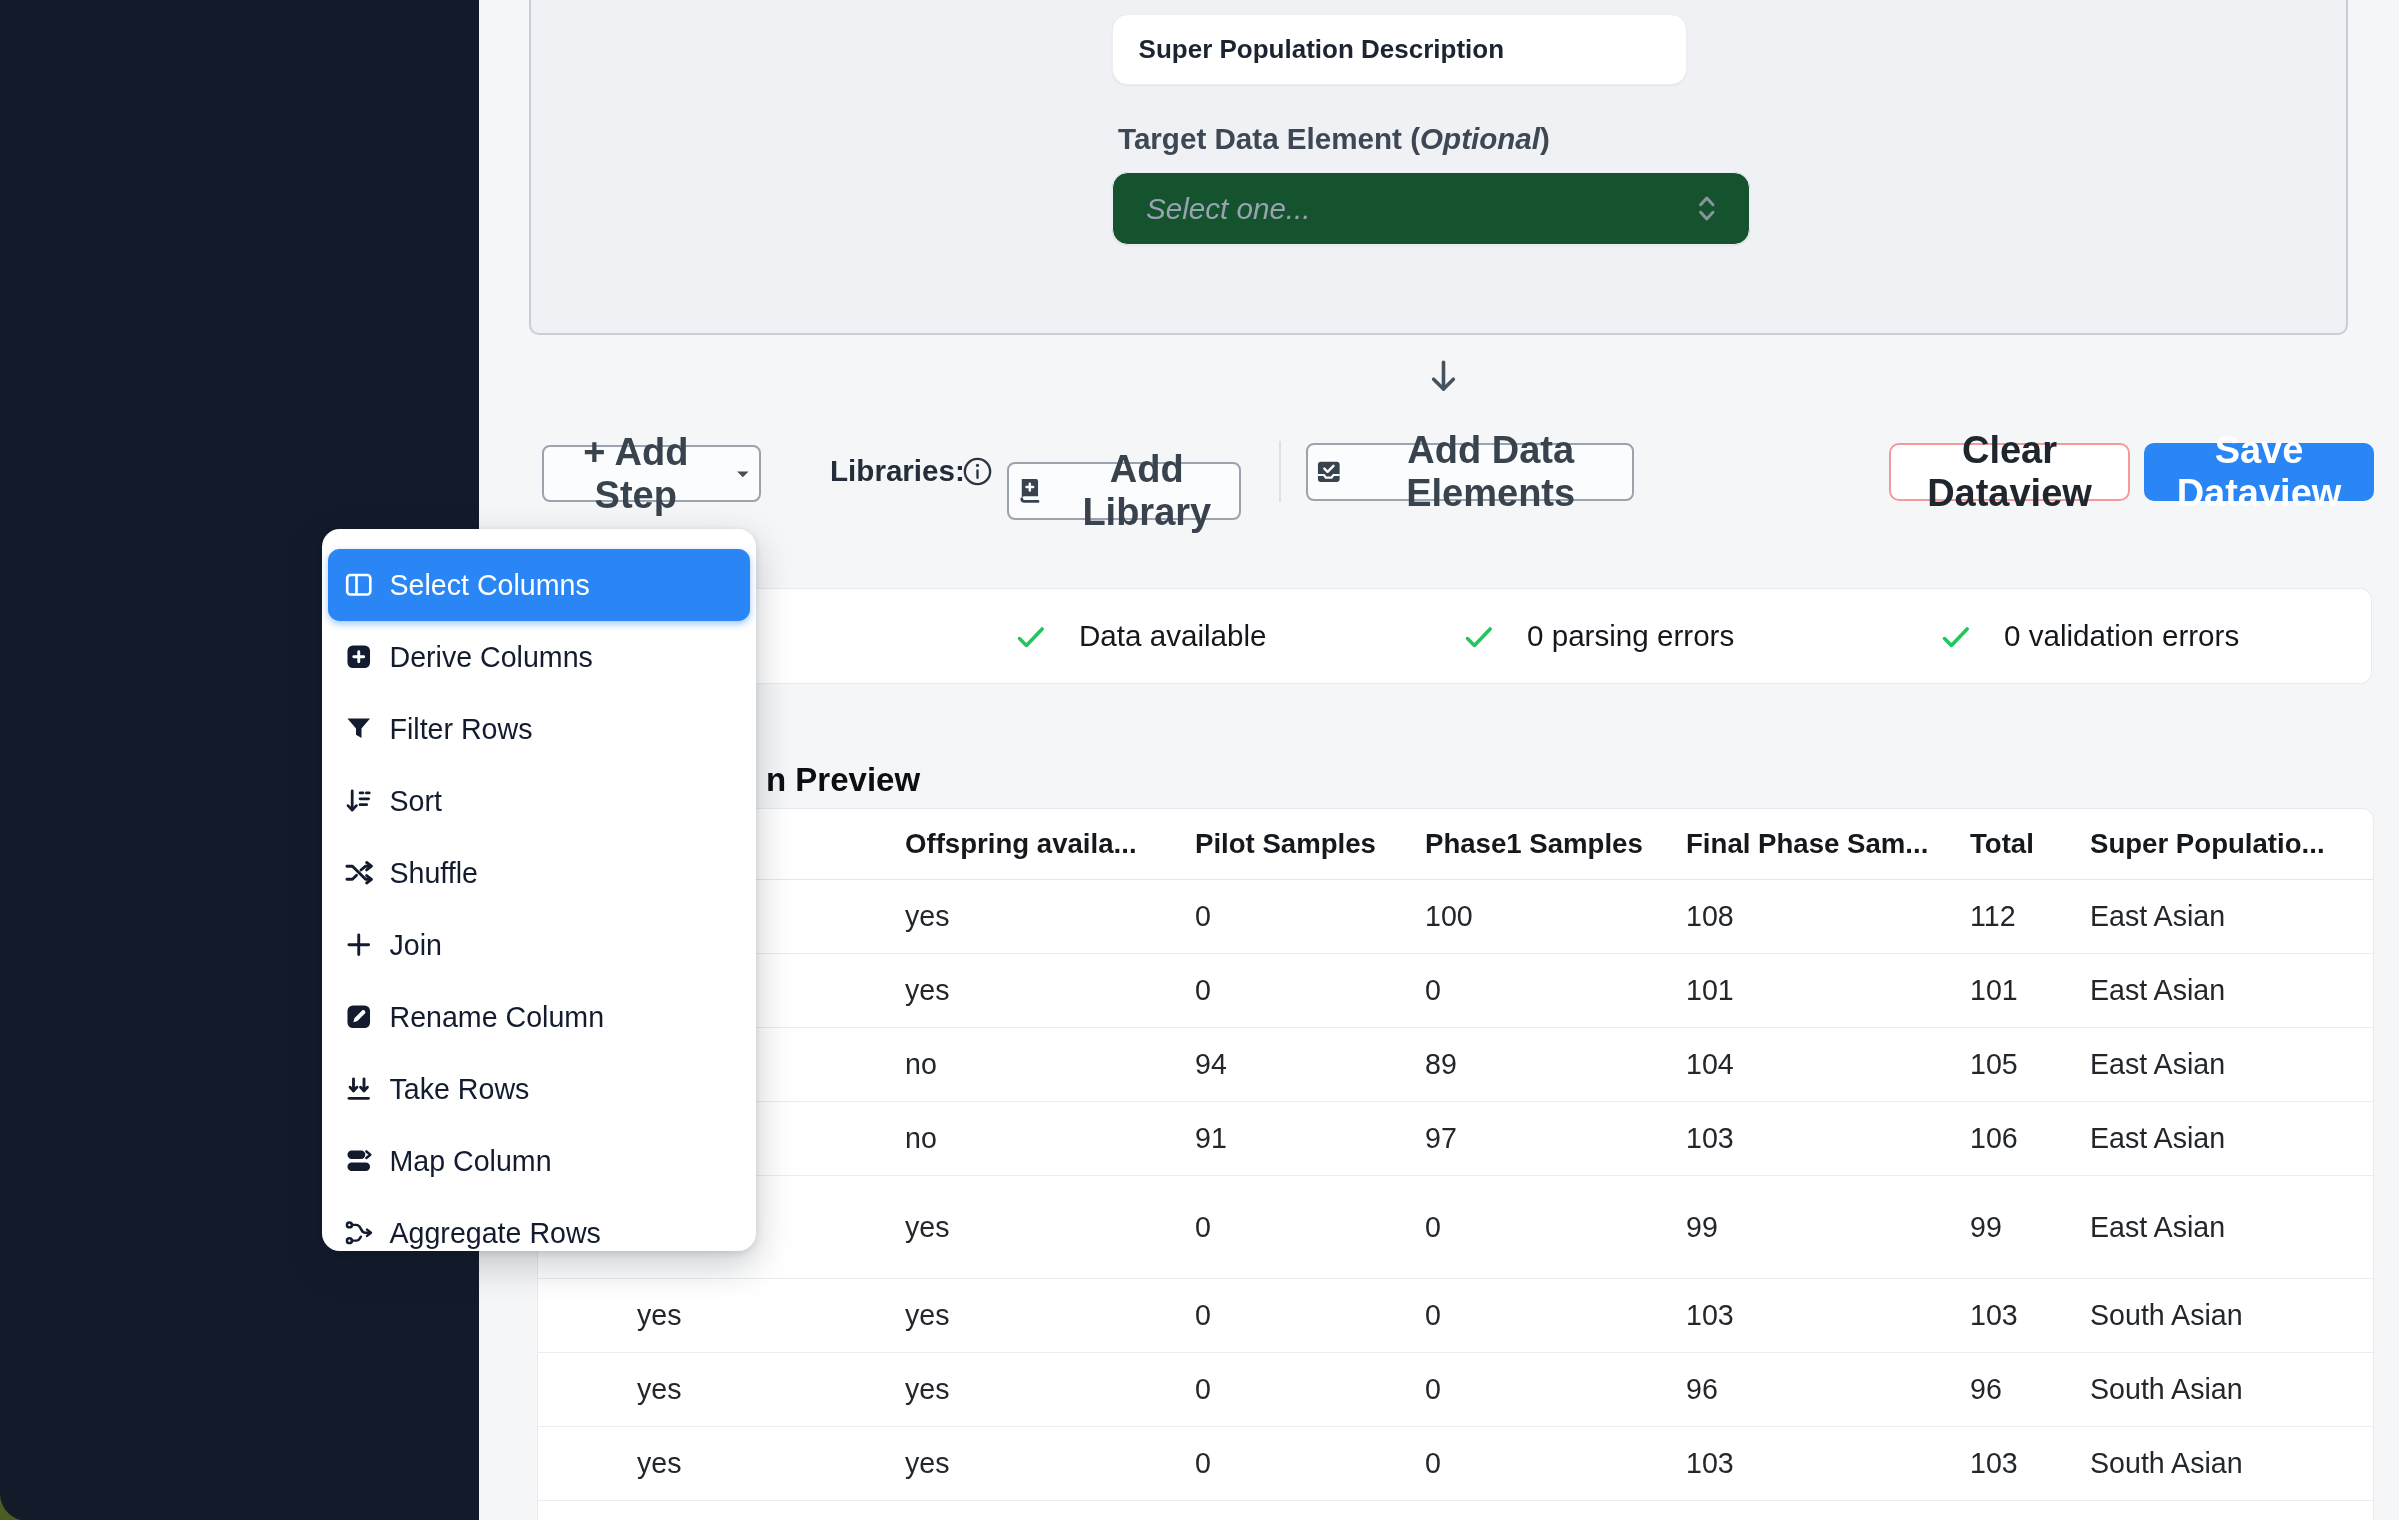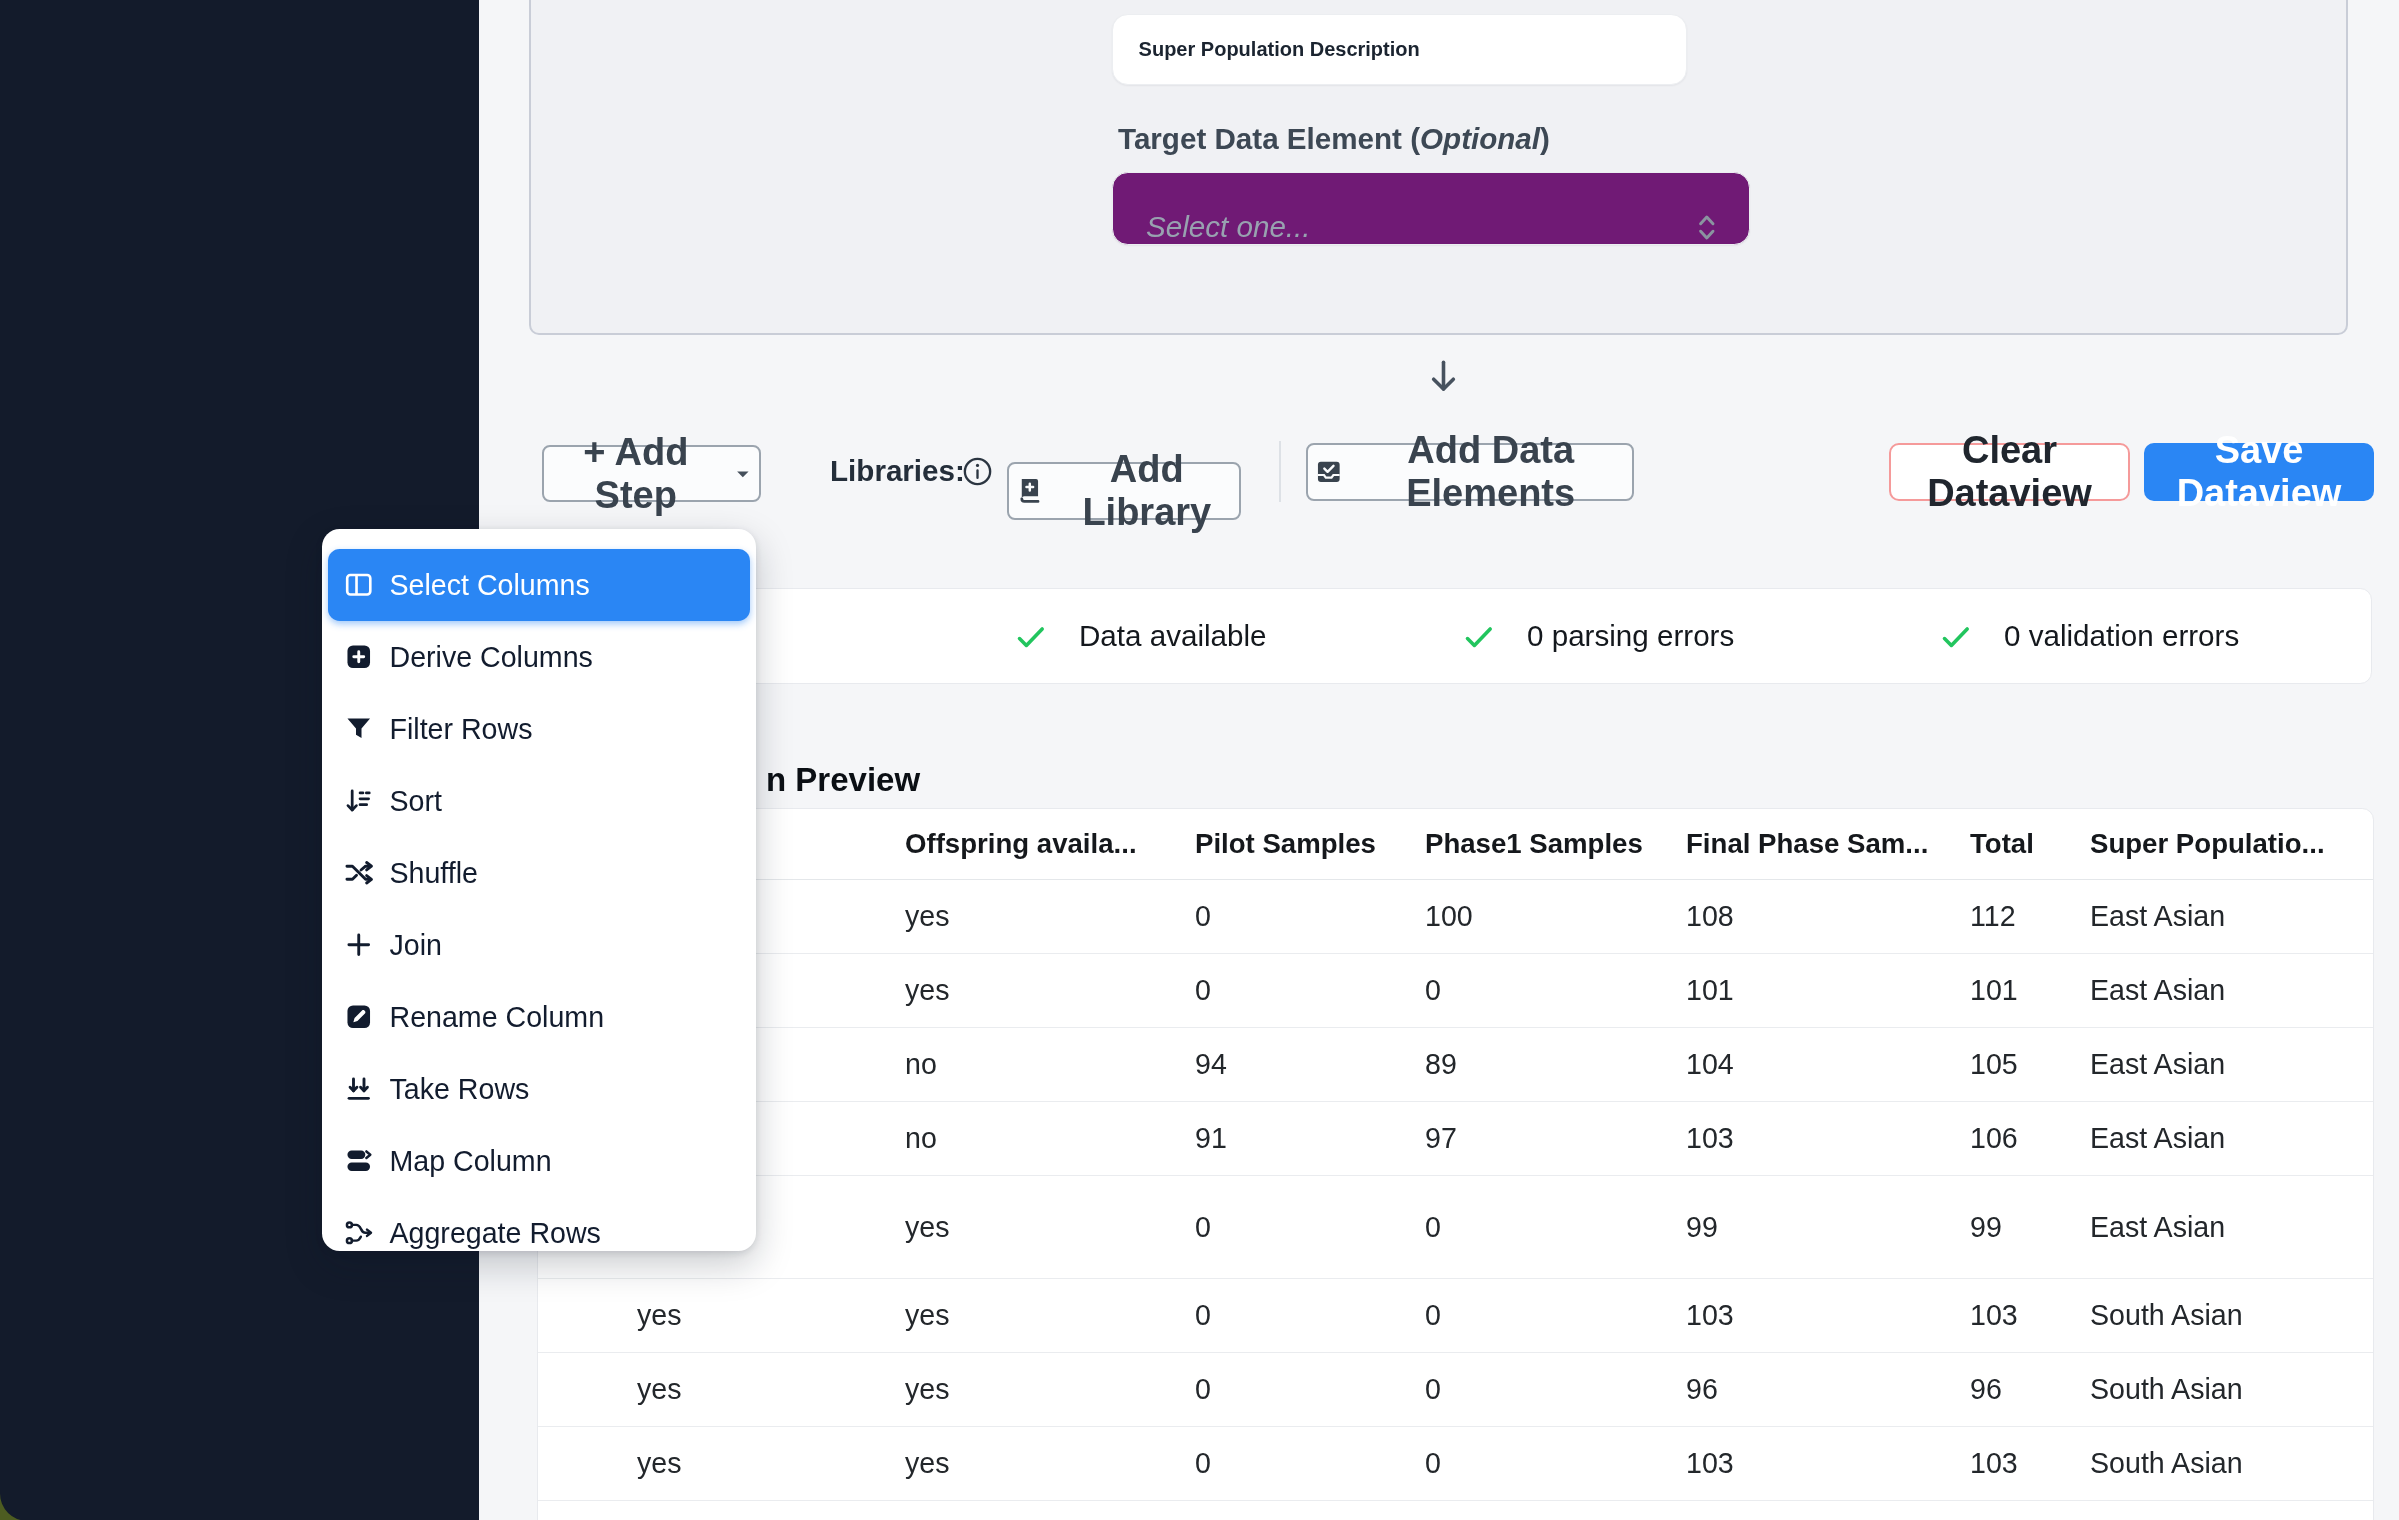--- a/index.html
+++ b/index.html
@@ -5,24 +5,24 @@
   html,body{margin:0;padding:0;background:#e9ebee;}
   *{box-sizing:border-box;font-family:"Liberation Sans","DejaVu Sans",sans-serif;}
   .screen{position:relative;width:2400px;height:1521px;background:#f5f6f8;overflow:hidden;}
 
   
   .plant-corner{position:absolute;left:0;bottom:0;width:43px;height:59px;background:#4d5c21;}
   .sidebar{position:absolute;left:0;top:0;width:479px;height:1521px;background:#131b2b;border-bottom-left-radius:27.6px;z-index:2;}
 
   
   .form-card{position:absolute;left:529px;top:-29.6px;width:1819px;height:365px;background:#f0f1f4;border:2px solid #c9cdd7;border-radius:9.9px;}
-  .name-input{position:absolute;left:581px;top:42px;width:575px;height:71px;background:#fff;border:1px solid #eceef1;border-radius:15.8px;display:flex;align-items:center;padding:0 25.6px;font-size:20px;font-weight:600;color:#1b2430;box-shadow:0 1px 2px rgba(16,24,40,.06);}
+  .name-input{position:absolute;left:581px;top:42px;width:575px;height:71px;background:#fff;border:1px solid #eceef1;border-radius:15.8px;display:flex;align-items:center;padding:0 25.6px;font-size:26px;font-weight:600;color:#1b2430;box-shadow:0 1px 2px rgba(16,24,40,.06);}
   .field-label{position:absolute;left:587px;top:150px;font-size:29.6px;font-weight:600;color:#3d4854;}
   .field-label .opt{font-style:italic;}
-  .select-box{position:absolute;left:581px;top:200px;width:638px;height:73px;background:#701a75;border:1px solid #eceef1;border-radius:15.8px;display:flex;align-items:flex-end;justify-content:space-between;padding:0 27.6px 0 33px;box-shadow:0 1px 2px rgba(16,24,40,.06);cursor:pointer;}
+  .select-box{position:absolute;left:581px;top:200px;width:638px;height:73px;background:#14532d;border:1px solid #eceef1;border-radius:15.8px;display:flex;align-items:center;justify-content:space-between;padding:0 27.6px 0 33px;box-shadow:0 1px 2px rgba(16,24,40,.06);cursor:pointer;}
   .select-box .ph{font-size:29.6px;font-style:italic;font-weight:500;color:#98a2b0;}
 
   
   .flow-arrow{position:absolute;left:1422px;top:355px;width:43px;height:43px;color:#47525f;}
 
   
   .btn{display:inline-flex;align-items:center;justify-content:center;gap:11.8px;font-weight:700;font-size:38px;border-radius:7.9px;cursor:pointer;}
   .btn-light{background:#fbfcfd;border:2px solid #9ba4ae;color:#39434e;}
   .add-step{position:absolute;left:542px;top:445px;width:219px;height:57px;}
   .libraries-label{position:absolute;left:830px;top:454px;font-size:29.6px;font-weight:600;color:#242e3a;}

